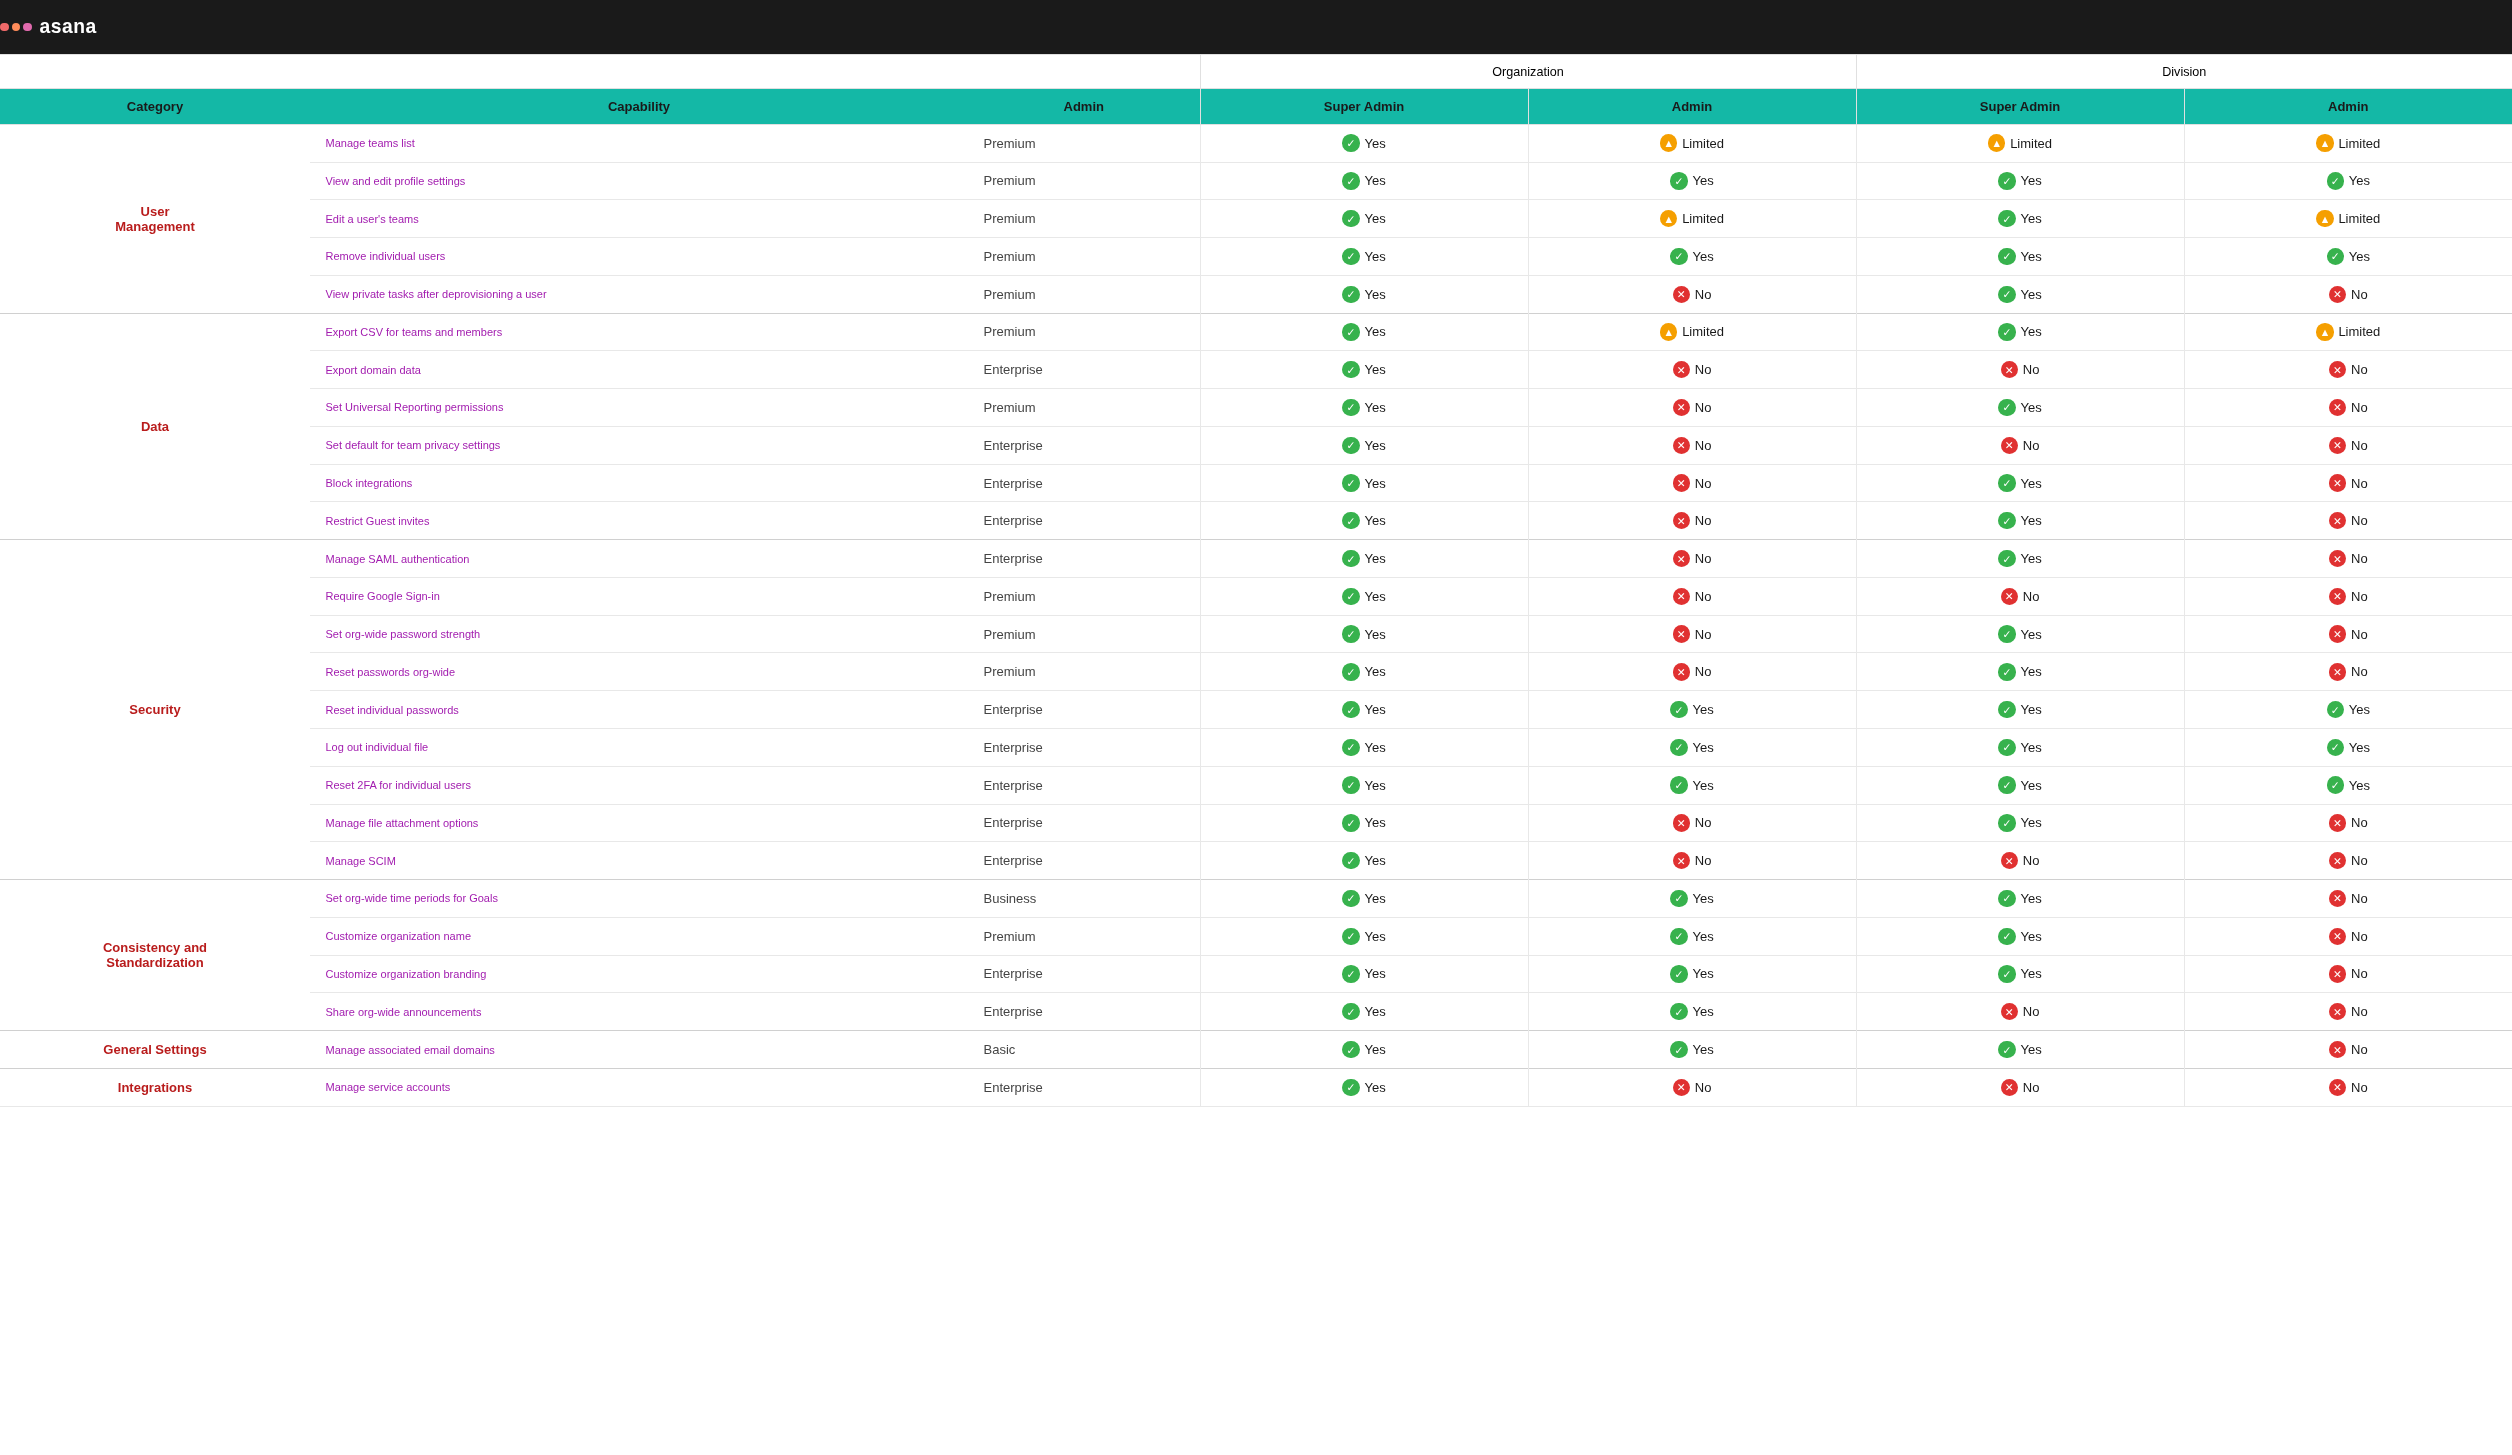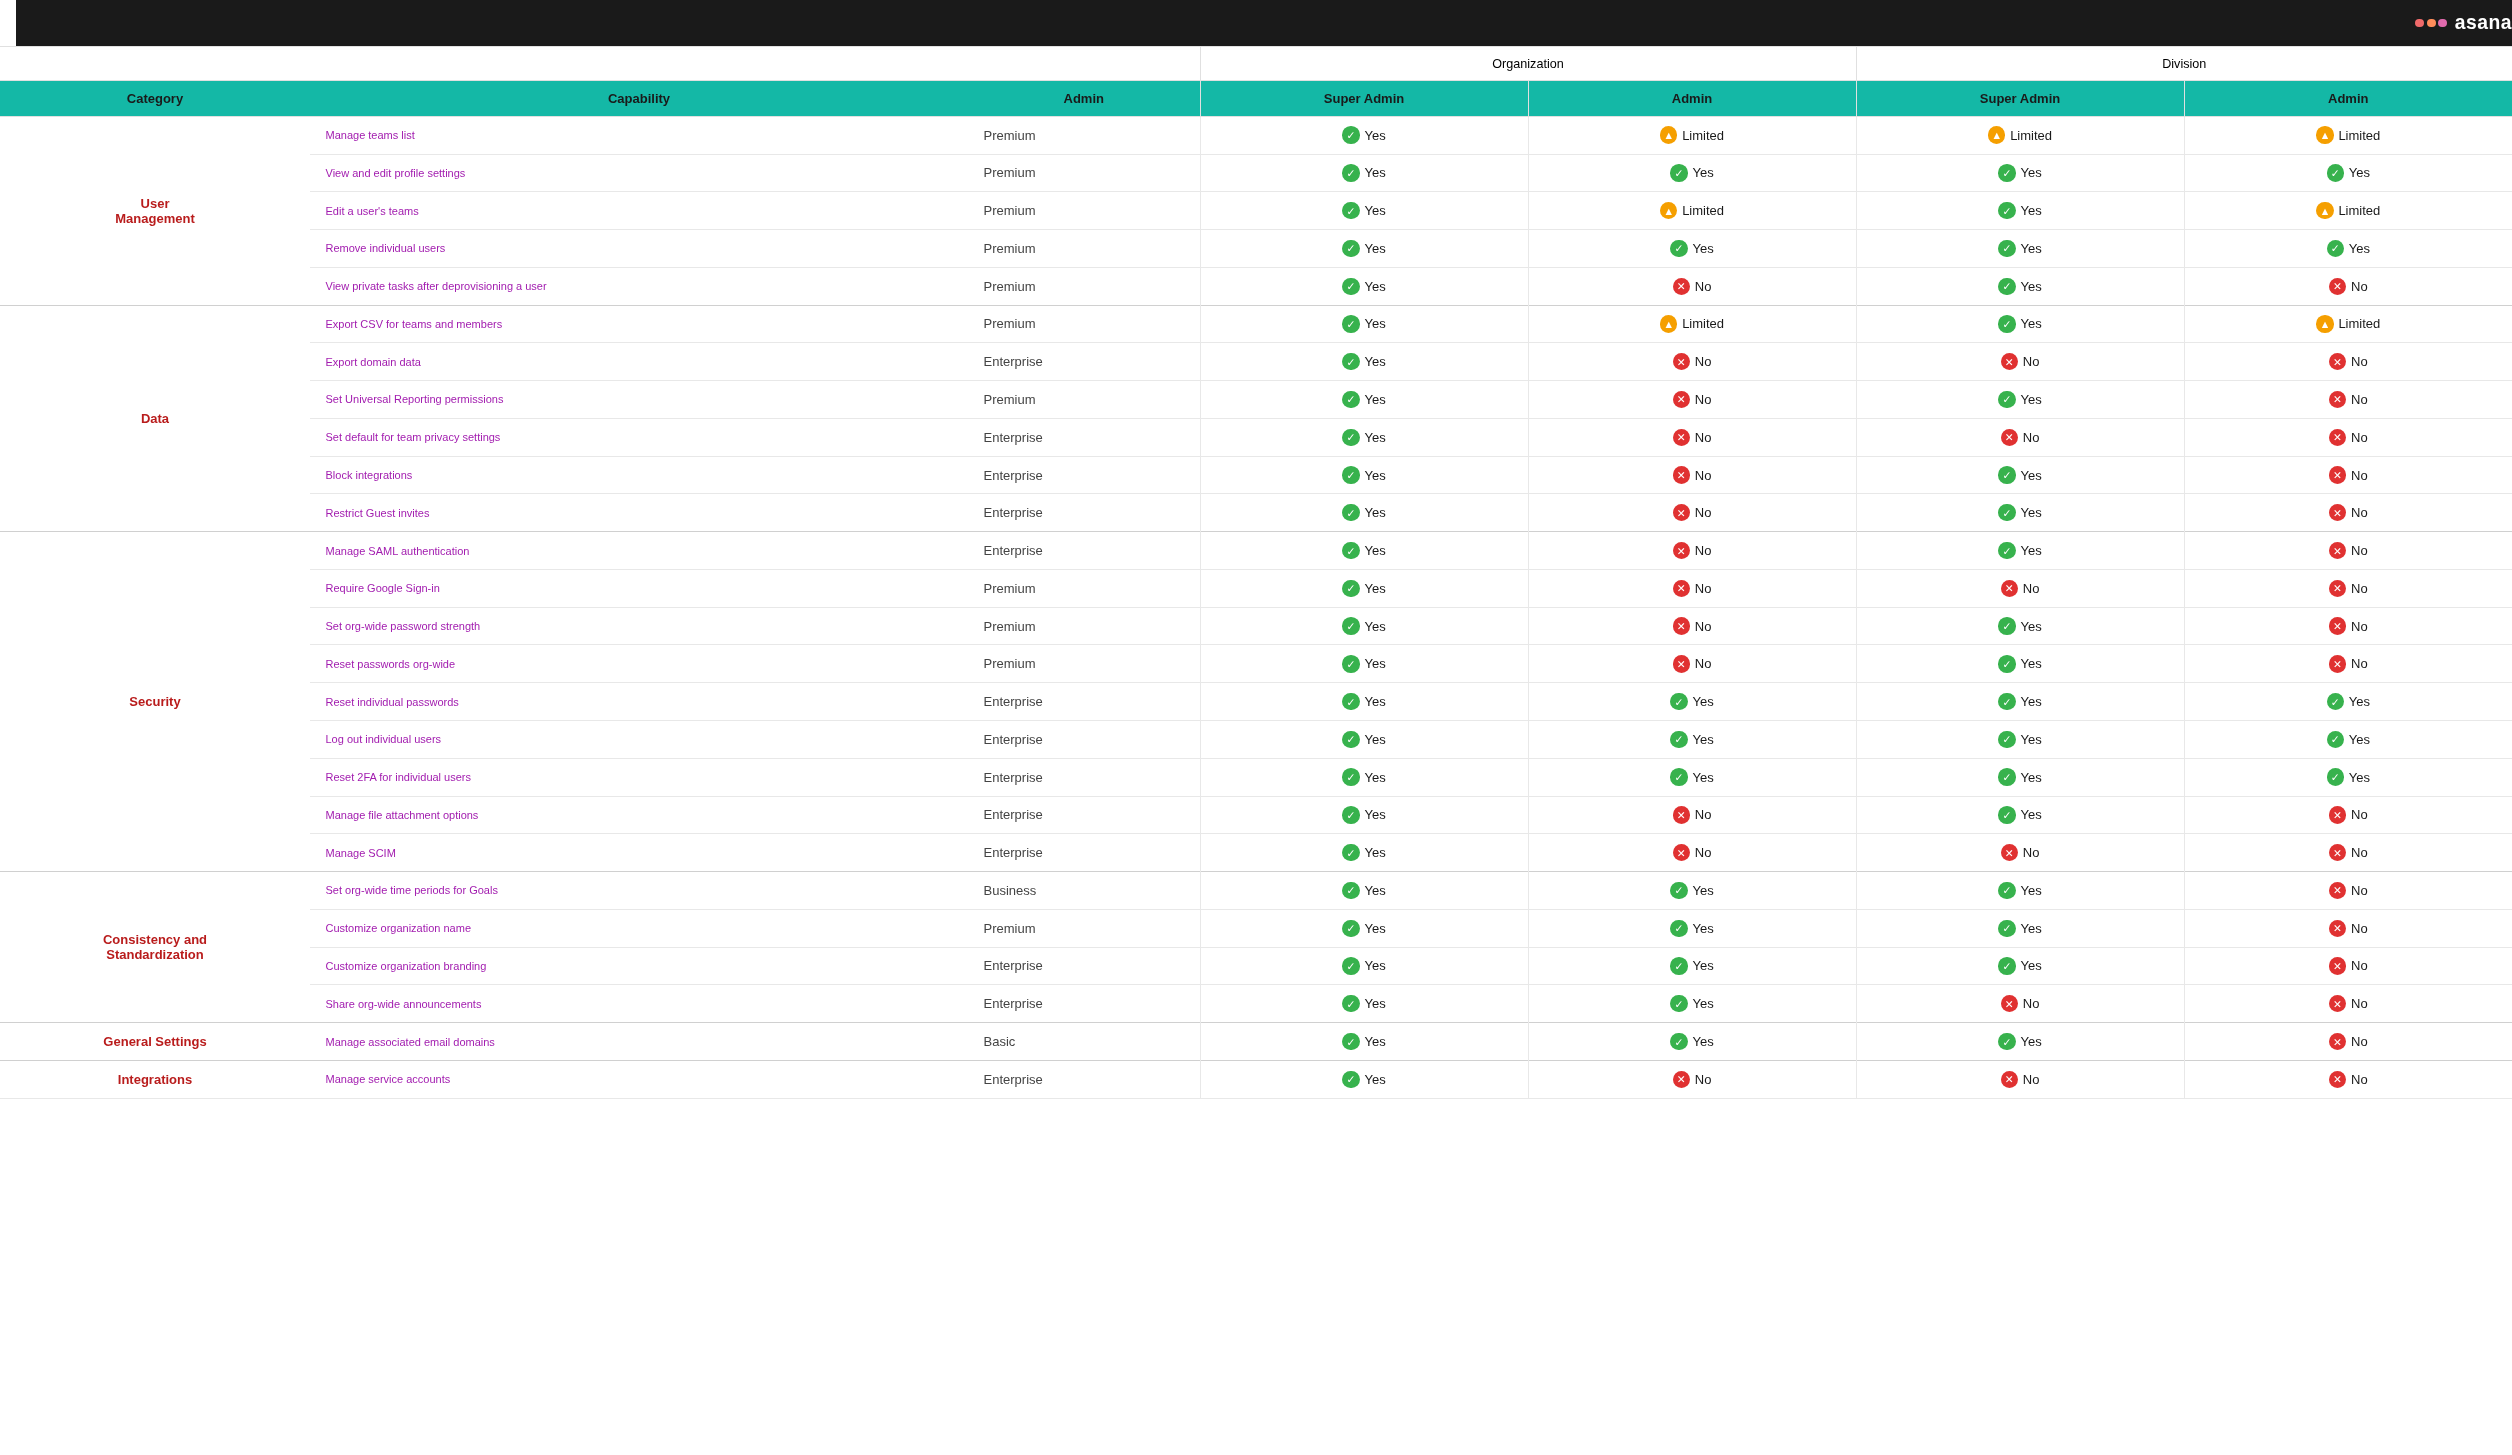--- a/index.html
+++ b/index.html
@@ -1,24 +1,23 @@
 <!DOCTYPE html>
 <html><head>
   <meta charset="utf-8">
   <style>
     * { margin: 0; padding: 0; box-sizing: border-box; }
     body { font-family: -apple-system, BlinkMacSystemFont, 'Segoe UI', sans-serif; background: #fff; }
 
     .top-bar {
       background: #1a1a1a;
-      height: 46px;
+      height: 54px;
       display: flex;
       align-items: center;
-      justify-content: flex-end;
-      margin-left: 16px;
+      justify-content: flex-start;
     }
     .asana-logo {
       display: flex;
       align-items: center;
       gap: 7.7px;
       color: #fff;
       font-size: 19.3px;
       font-weight: 600;
       letter-spacing: 0.5px;
     }
@@ -519,21 +518,21 @@
           <td class="value-cell"><span class="status-badge">
               <span class="icon-yes">✓</span>
               <span>Yes</span>
             </span></td>
           <td class="value-cell"><span class="status-badge">
               <span class="icon-yes">✓</span>
               <span>Yes</span>
             </span></td>
         </tr>
         <tr>
-          <td class="capability">Log out individual users</td>
+          <td class="capability">Log out individual file</td>
           <td class="tier">Enterprise</td>
           <td class="value-cell"><span class="status-badge">
               <span class="icon-yes">✓</span>
               <span>Yes</span>
             </span></td>
           <td class="value-cell"><span class="status-badge">
               <span class="icon-yes">✓</span>
               <span>Yes</span>
             </span></td>
           <td class="value-cell"><span class="status-badge">

